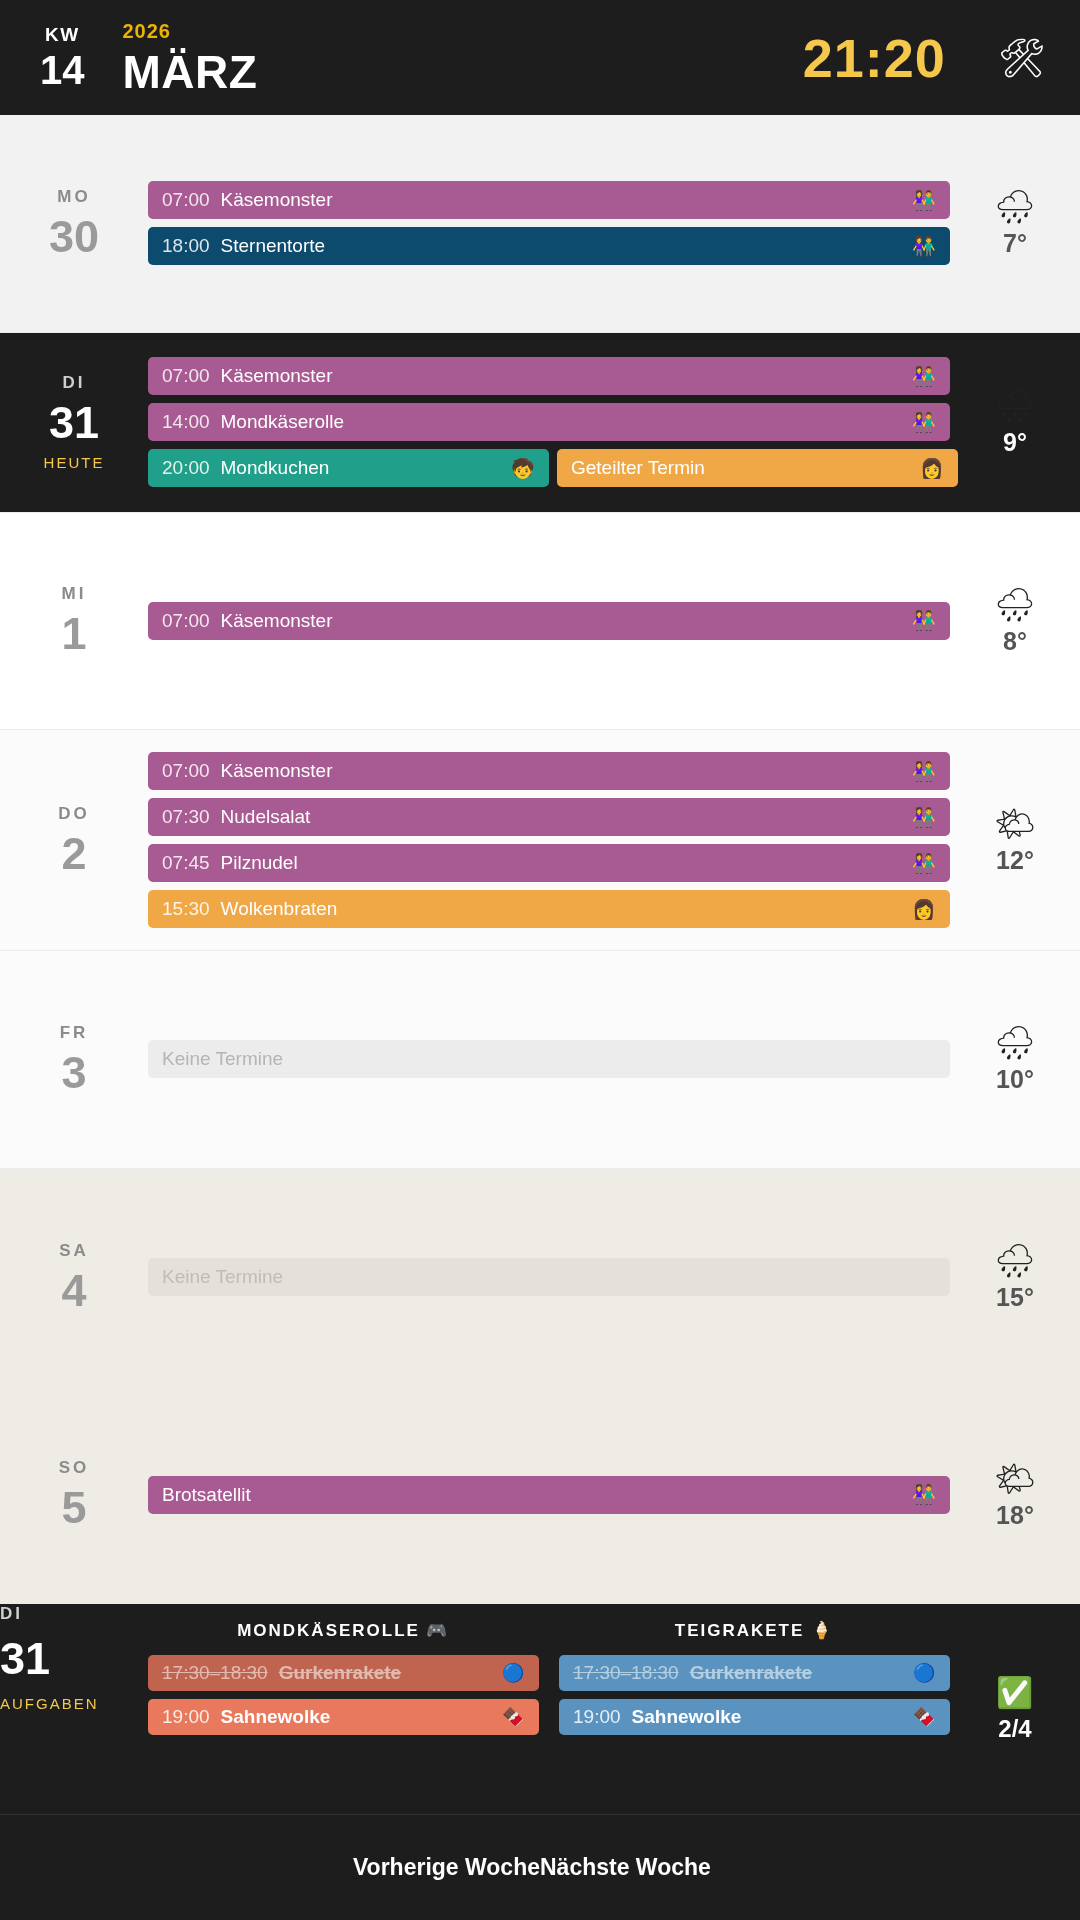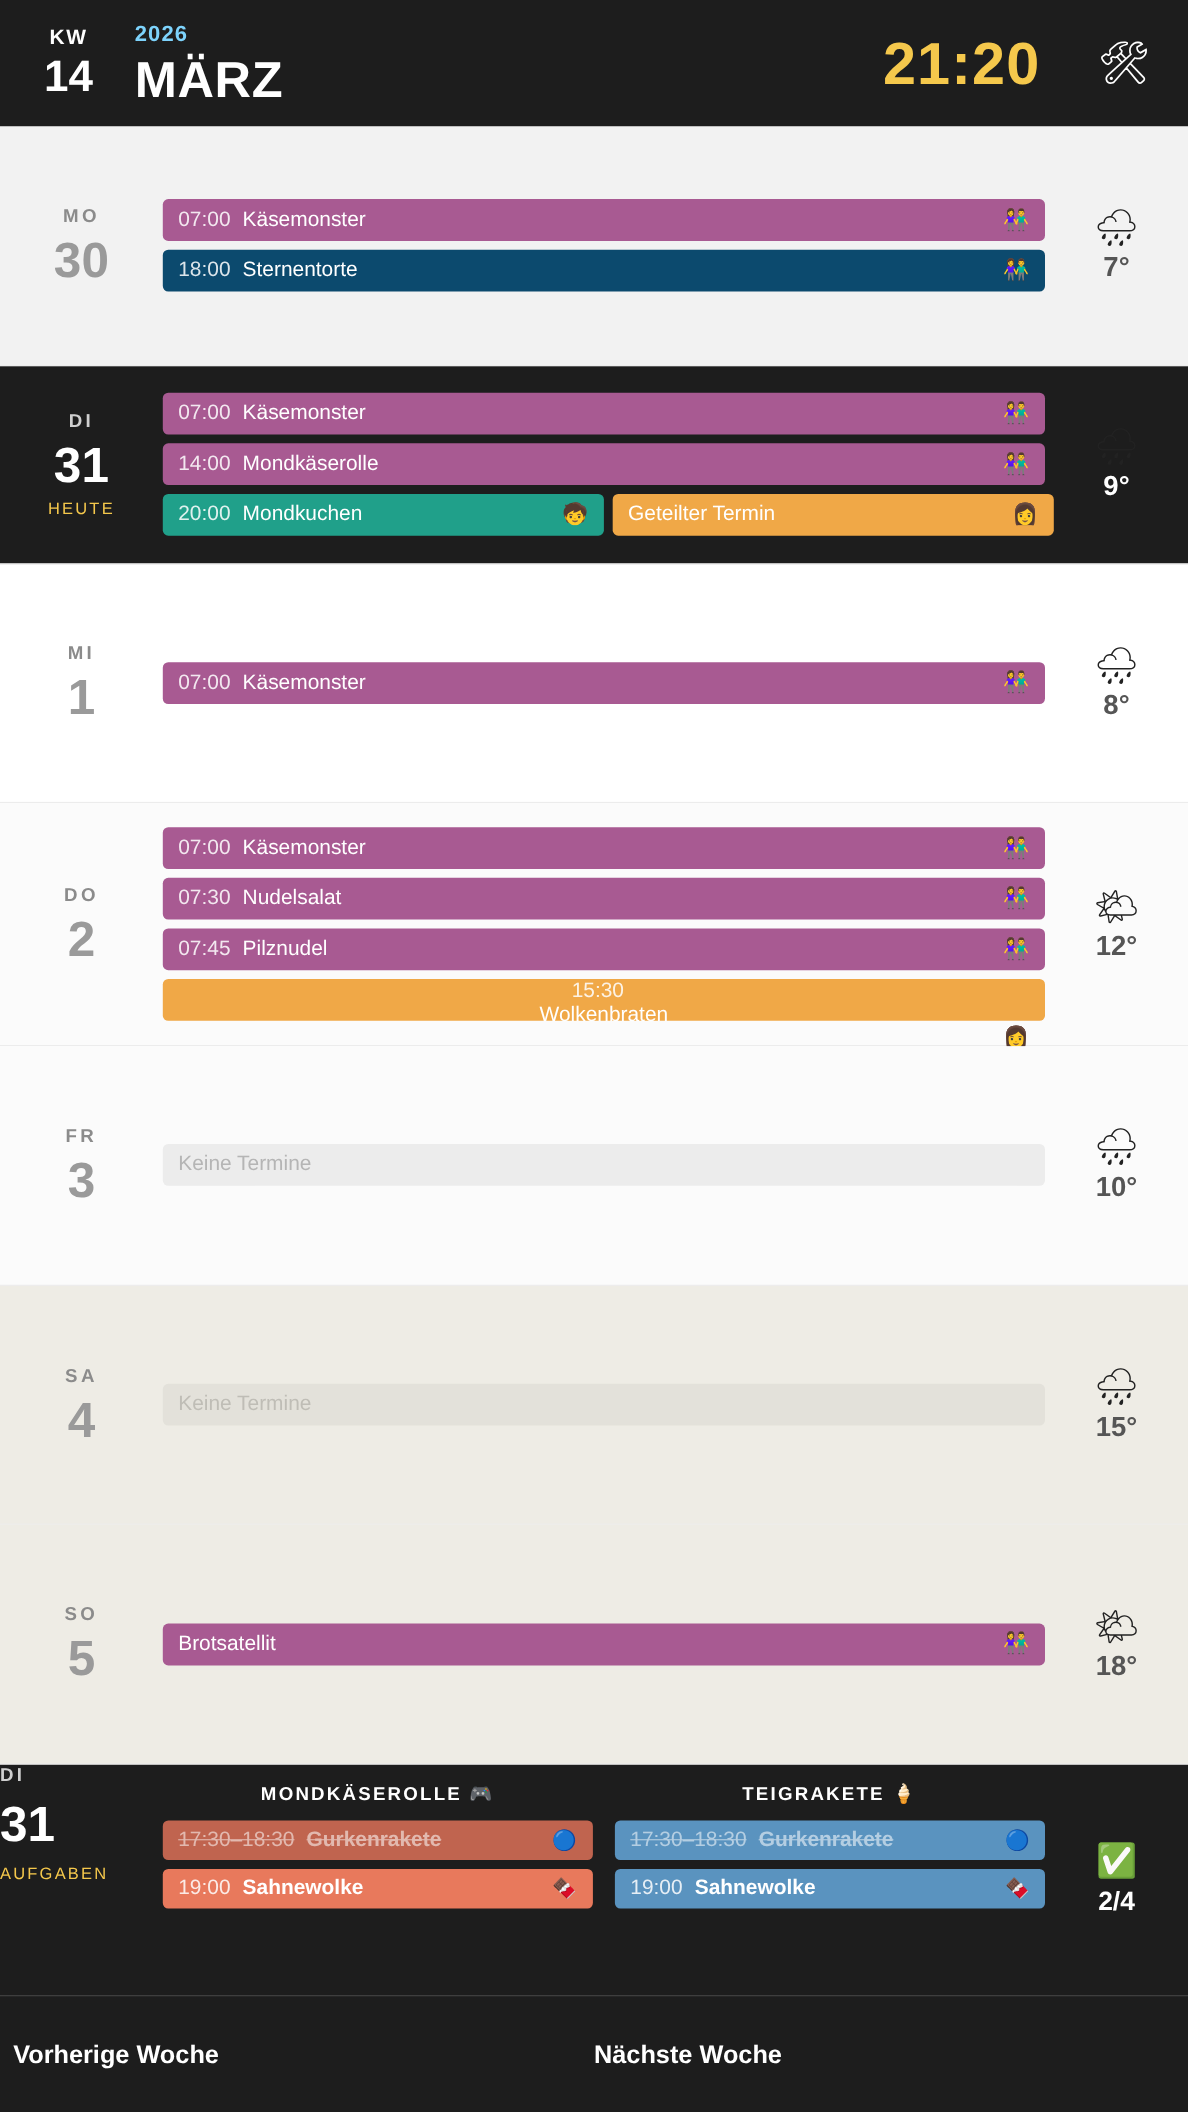--- a/index.html
+++ b/index.html
@@ -47,21 +47,21 @@
     font-weight: bold;
     margin-top: 6px;
   }
   .month-block {
     line-height: 1;
   }
   .year {
     font-size: 20px;
     font-weight: bold;
     letter-spacing: 1px;
-    color: #7dd3fc;
+    color: #eab308;
   }
   .month {
     font-size: 46px;
     font-weight: bold;
     margin-top: 8px;
     letter-spacing: 0.5px;
   }
   .header-spacer { flex: 1 1 auto; }
   .clock {
     font-size: 54px;
@@ -242,21 +242,21 @@
   .nav {
     flex: 0 0 105px;
     background: #1d1d1d;
     border-top: 1px solid #333;
     display: flex;
     align-items: center;
     color: #ffffff;
   }
   .nav-prev {
     flex: 1 1 50%;
-    text-align: left;
+    text-align: right;
     font-size: 23px;
     font-weight: bold;
     padding-left: 12px;
     box-sizing: border-box;
   }
   .nav-next {
     flex: 1 1 50%;
     font-size: 23px;
     font-weight: bold;
     padding-right: 60px;
@@ -387,21 +387,21 @@
             </div>
           </div>
           <div class="evrow">
             <div class="ev" style="background: rgb(168, 90, 146);">
               <span class="t">07:45</span>
               <span class="title">Pilznudel</span>
               <span class="badge">👫</span>
             </div>
           </div>
           <div class="evrow">
-            <div class="ev" style="background: rgb(240, 168, 71); flex-direction: column;">
+            <div class="ev" style="background: rgb(240, 168, 71);">
               <span class="t">15:30</span>
               <span class="title">Wolkenbraten</span>
               <span class="badge">👩</span>
             </div>
           </div>
         </div>
         <div class="weather">
           <div class="wicon">🌤</div>
           <div class="wtemp">12°</div>
         </div>

